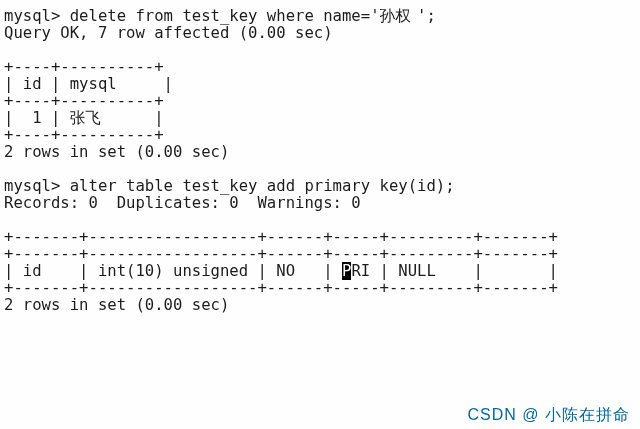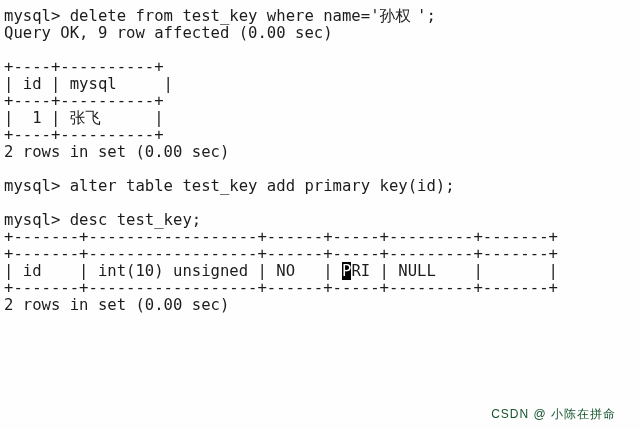--- a/index.html
+++ b/index.html
@@ -28,46 +28,46 @@
     display: inline-block;
     white-space: pre;
     vertical-align: bottom;
   }
   .hl {
     background: #000000;
     color: #ffffff;
   }
   .watermark {
     position: absolute;
-    right: 24px;
+    right: 10px;
     bottom: 6px;
     font-family: "Liberation Sans", "DejaVu Sans", sans-serif;
-    font-size: 12px;
-    color: #14532d;
+    font-size: 16px;
+    color: #0369a1;
     letter-spacing: 1px;
   }
 </style>
 </head>
 <body>
 
 <div class="terminal">
   <div>
       <div class="line">mysql&gt; delete from test_key where name='<span class="cjk" style="width:4ch">孙权</span>';</div>
-      <div class="line">Query OK, 9 row affected (0.00 sec)</div>
+      <div class="line">Query OK, 7 row affected (0.00 sec)</div>
       <div class="line"></div>
       <div class="line">+----+----------+</div>
       <div class="line">| id | mysql     |</div>
       <div class="line">+----+----------+</div>
       <div class="line">|  1 | <span class="cjk" style="width:4ch">张飞</span>     |</div>
       <div class="line">+----+----------+</div>
       <div class="line">2 rows in set (0.00 sec)</div>
       <div class="line"></div>
       <div class="line">mysql&gt; alter table test_key add primary key(id);</div>
+      <div class="line">Records: 0  Duplicates: 0  Warnings: 0</div>
       <div class="line"></div>
-      <div class="line">mysql&gt; desc test_key;</div>
       <div class="line">+-------+------------------+------+-----+---------+-------+</div>
       <div class="line">+-------+------------------+------+-----+---------+-------+</div>
       <div class="line">| id    | int(10) unsigned | NO   | <span class="hl">P</span>RI | NULL    |       |</div>
       <div class="line">+-------+------------------+------+-----+---------+-------+</div>
       <div class="line">2 rows in set (0.00 sec)</div>
     </div>
   <div class="watermark">CSDN @ 小陈在拼命</div>
 </div>
 
 </body></html>

